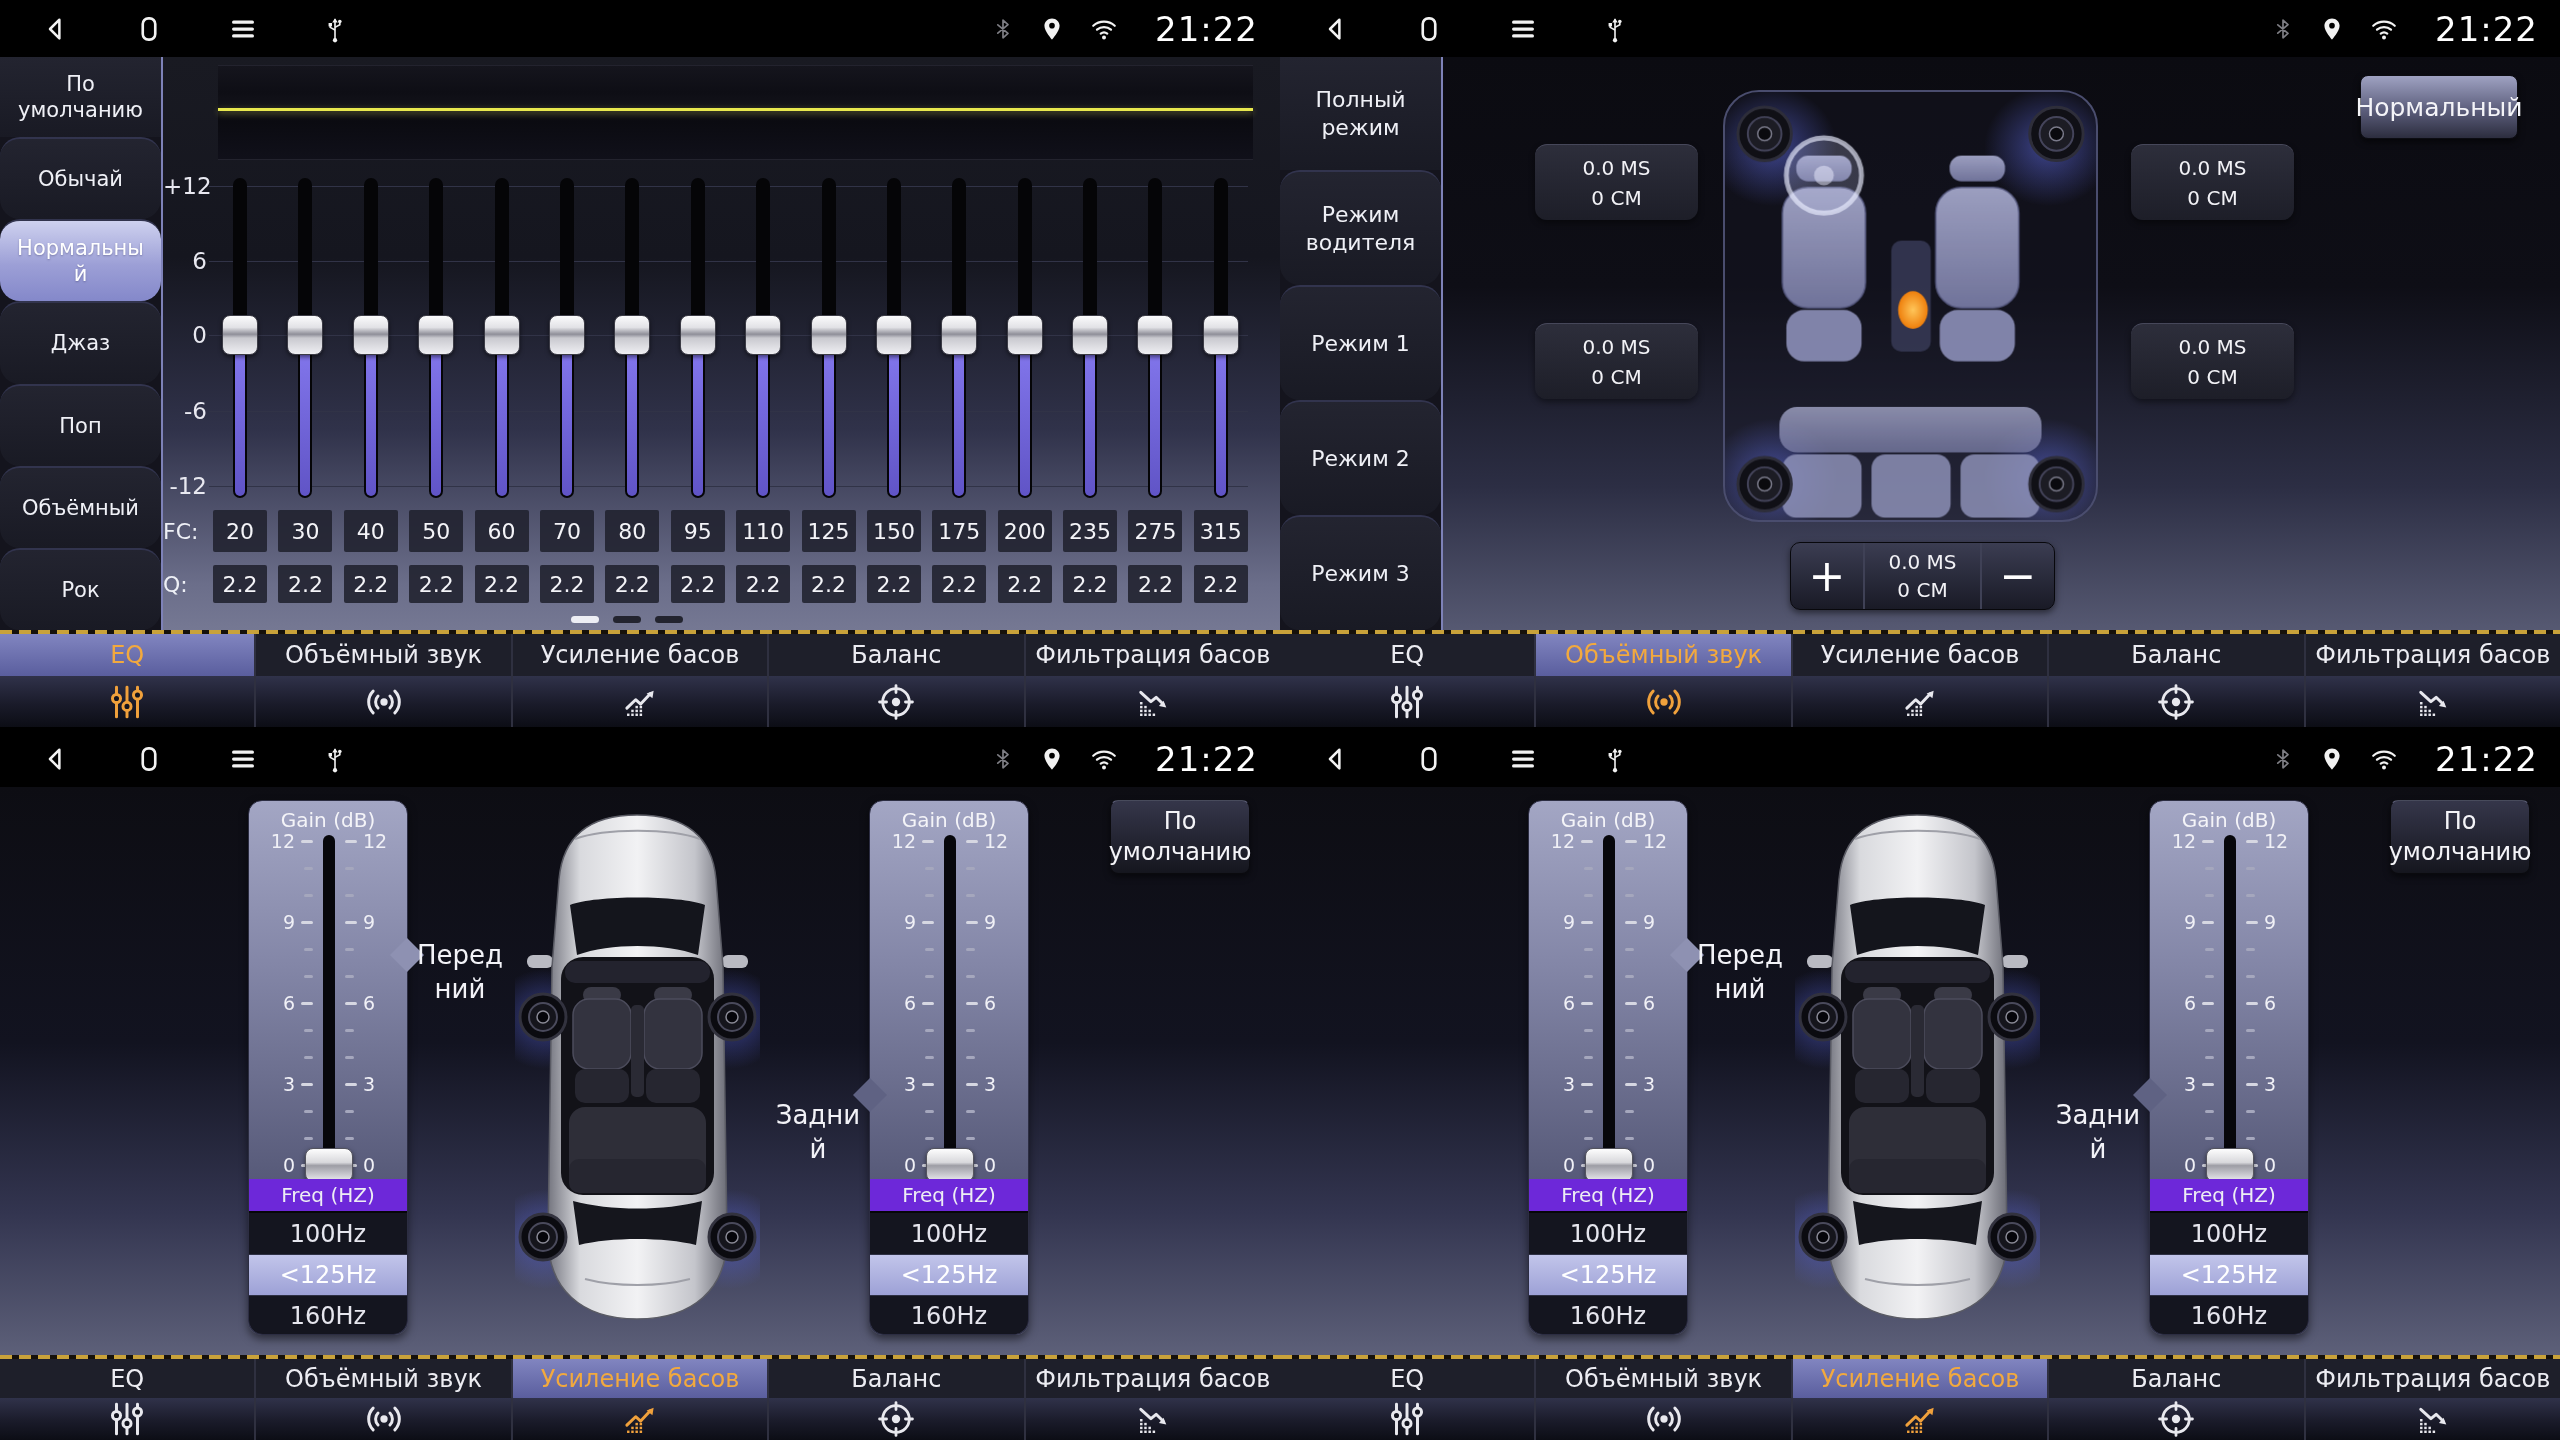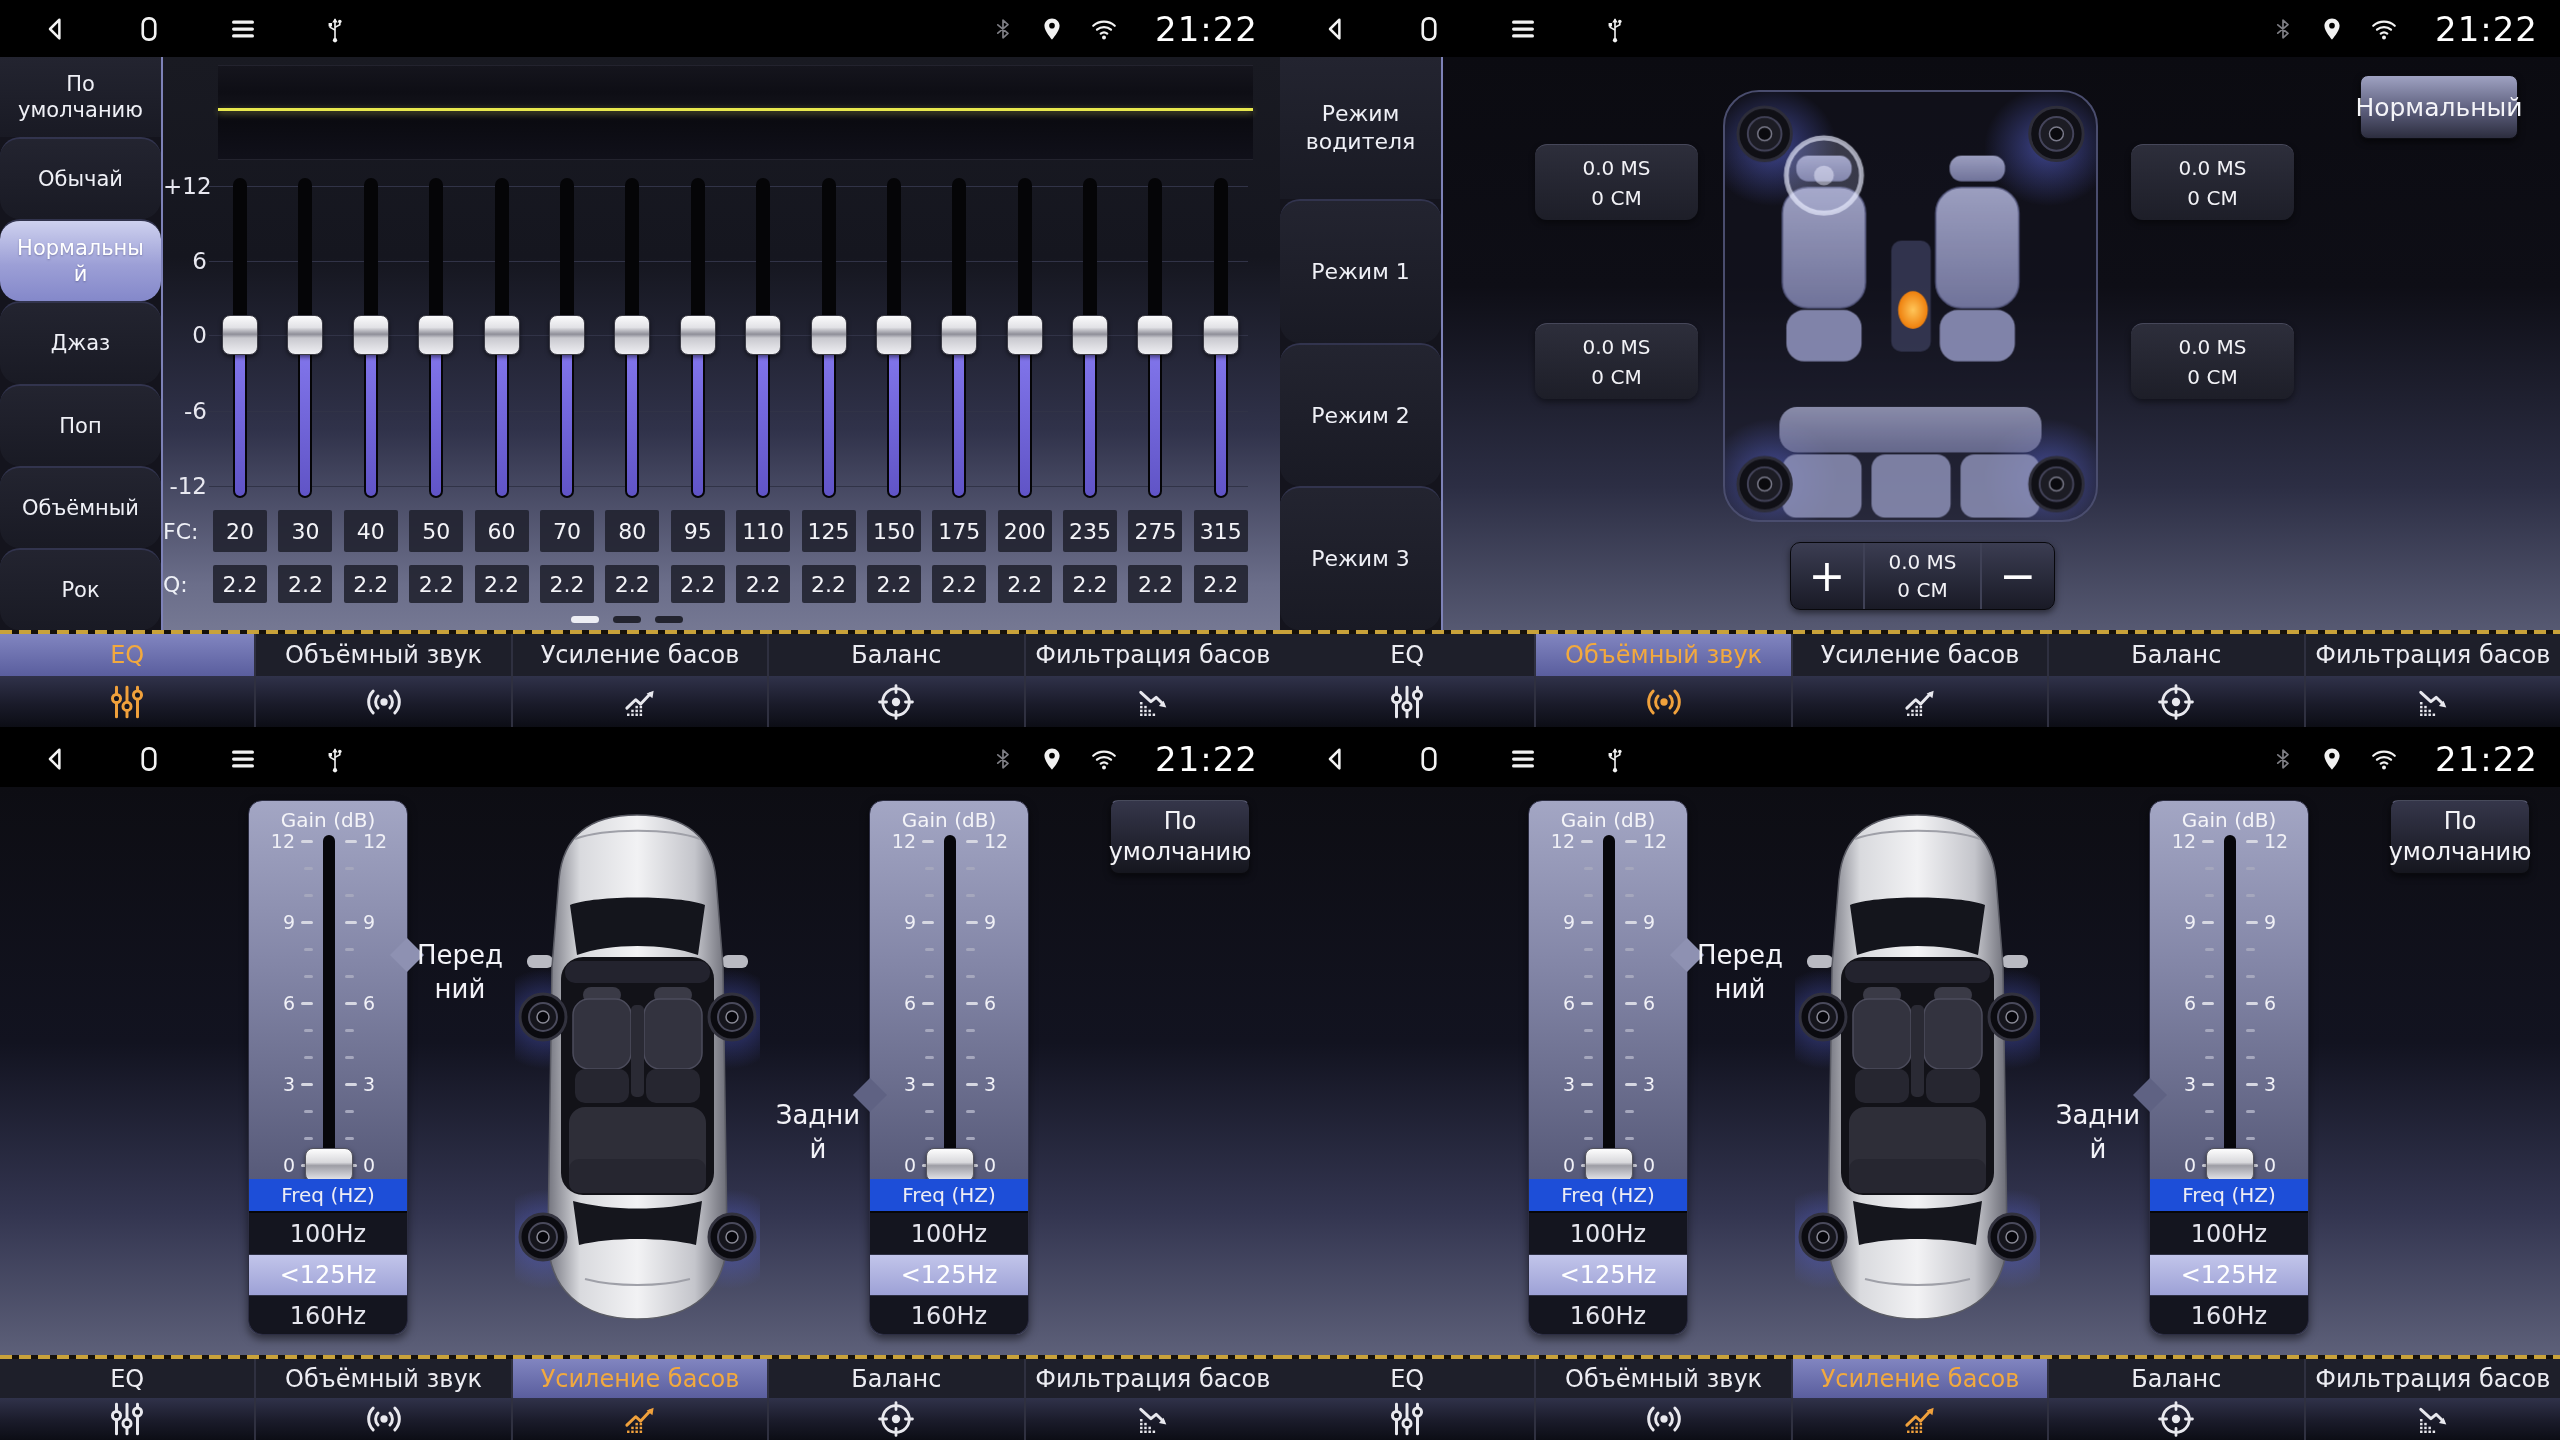--- a/index.html
+++ b/index.html
@@ -82,21 +82,21 @@
   .gain-title{position:absolute;top:7px;left:0;right:0;text-align:center;font-size:20px;color:#f4f4f8;}
   .gtrack{position:absolute;left:74px;top:34px;height:338px;width:12px;background:#07070b;border-radius:6px;}
   .gtick{position:absolute;height:3px;background:#d6d7e2;border-radius:2px;}
   .gtick.minor{background:#a5a7bd;}
   .gticklabel{position:absolute;width:30px;font-size:19px;color:#f0f0f6;line-height:22px;}
   .ghandle{position:absolute;left:56px;width:48px;height:34px;border-radius:8px;border:1px solid #54545e;background:linear-gradient(180deg,#fdfdfd 0%,#d8d8dc 42%,#9d9da5 52%,#eaeaee 100%);box-shadow:0 2px 5px rgba(0,0,0,.5);}
   .tail{position:absolute;width:24px;height:24px;transform:rotate(45deg);}
   .tail-front{right:-12px;top:142px;background:#8e91b2;}
   .tail-rear{left:-12px;top:282px;background:#5f6283;}
   .freq-panel{position:absolute;left:0;right:0;top:378px;bottom:0;background:#14151f;border-radius:0 0 14px 14px;overflow:hidden;}
-  .freq-title{height:34px;display:flex;align-items:center;justify-content:center;font-size:20px;color:#ededf4;background:#1d4ed8;border-bottom:2px solid #060608;}
+  .freq-title{height:34px;display:flex;align-items:center;justify-content:center;font-size:20px;color:#ededf4;background:#6d28d9;border-bottom:2px solid #060608;}
   .freq-opt{height:41px;display:flex;align-items:center;justify-content:center;font-size:24px;color:#e6e6ee;border-top:1px solid #2e3044;}
   .freq-opt:first-child{border-top:none;}
   .freq-opt.selected{background:linear-gradient(180deg,#c2c5ea 0%,#9da1d6 100%);color:#fff;}
   .side-label{position:absolute;font-size:26px;line-height:1.3;text-align:center;color:#f2f2f7;}
   .lbl-front{left:404px;top:152px;width:112px;}
   .lbl-rear{left:770px;top:312px;width:96px;}
   .default-btn{position:absolute;left:1110px;top:13px;width:140px;height:74px;font-size:24px;line-height:1.3;background:linear-gradient(180deg,#35364a 0%,#15161e 100%);border:1px solid #0a0a0e;border-top-color:rgba(170,175,210,.35);box-shadow:0 3px 6px rgba(0,0,0,.5);}
   .car-wrap{position:absolute;left:515px;top:20px;width:245px;height:522px;}
   .car-wrap svg{width:100%;height:100%;display:block;}
 </style>
@@ -431,20 +431,21 @@
     <span class="sb-ic">
             <svg width="30" height="28" viewBox="0 0 24 24" fill="none" stroke="currentColor" stroke-width="1.9" stroke-linecap="round">
               <path d="M2.8 9.2a14 14 0 0 1 18.4 0M6 12.6a9 9 0 0 1 12 0M9.2 16a4.6 4.6 0 0 1 5.6 0"></path>
               <circle cx="12" cy="19.2" r="1.7" fill="currentColor" stroke="none"></circle>
             </svg>
           </span>
     <span class="sb-time">21:22</span>
   </div>
 </div>
     <div class="side side-modes" id="sur-modes">
+        <div class="side-item">Полный режим</div>
         <div class="side-item">Режим водителя</div>
         <div class="side-item">Режим 1</div>
         <div class="side-item">Режим 2</div>
         <div class="side-item">Режим 3</div>
       </div>
     <div class="sur-main">
       <div class="btn norm-btn">Нормальный</div>
       <div id="sur-delays">
           <div class="delaybox" style="left: 92px; top: 87px;">
             <span>0.0 MS</span>

